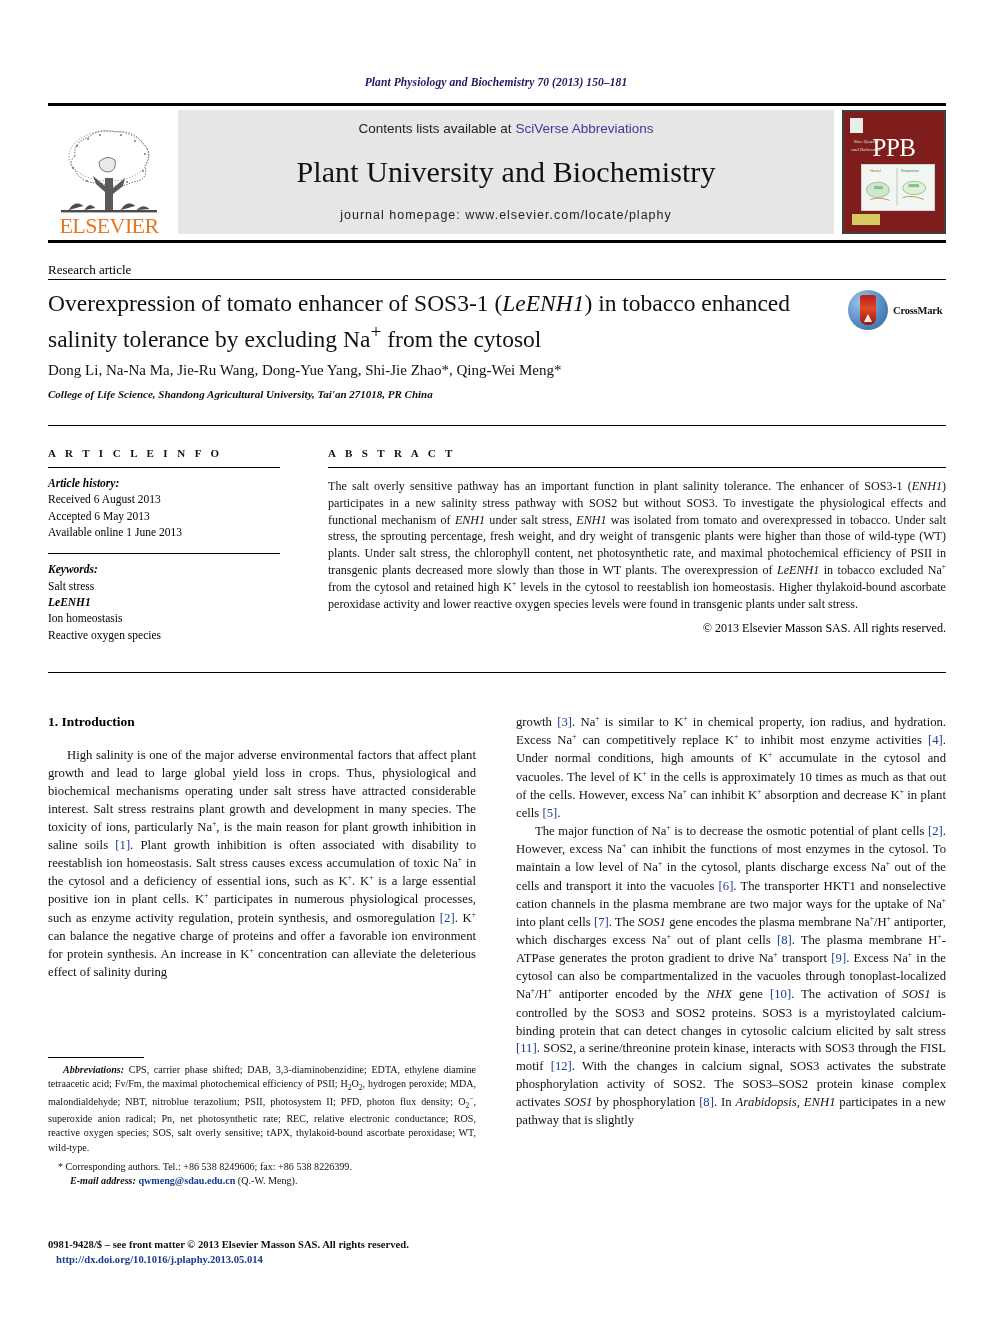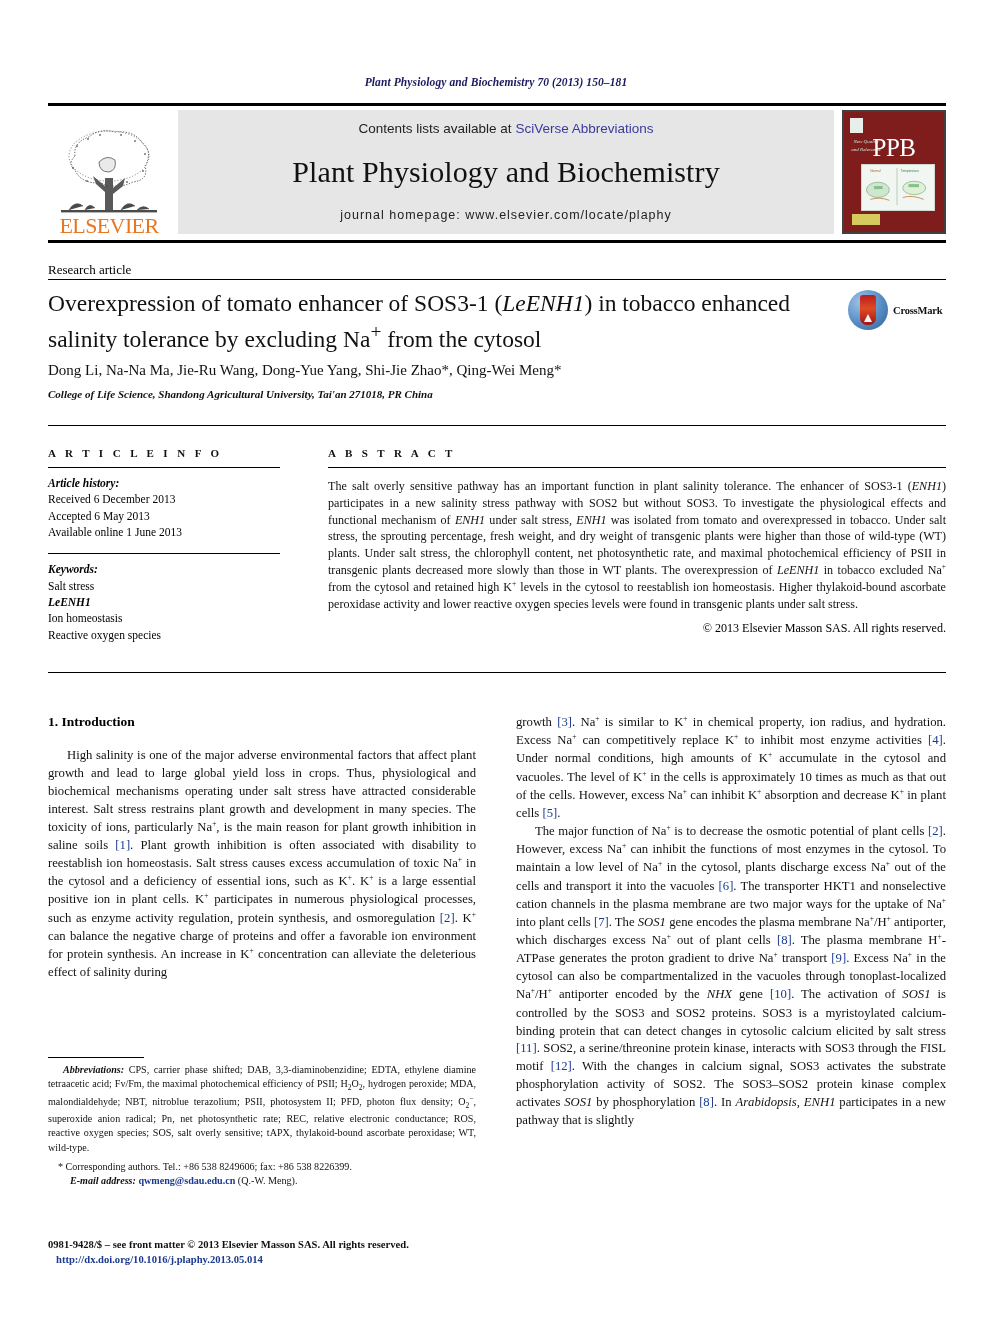--- a/index.html
+++ b/index.html
@@ -423,21 +423,21 @@
                 <circle cx="18" cy="42" r="1"></circle>
               </g>
             </g>
           </svg>
         </div>
         <div class="elsevier-word">ELSEVIER</div>
       </div>
 
       <div class="contents-box">
         <div class="contents-line"><span>Contents lists available at </span><span class="sd-link">SciVerse Abbreviations</span></div>
-        <div class="journal-name">Plant Physiology and Biochemistry</div>
+        <div class="journal-name">Plant University and Biochemistry</div>
         <div class="homepage-line">journal homepage: www.elsevier.com/locate/plaphy</div>
       </div>
 
       <div class="cover-thumb">
         <div class="cover-elsevier-mark"></div>
         <div class="cover-smalltext">New Quality and Relevance</div>
         <div class="cover-ppb">PPB</div>
         <div class="cover-figure">
           <svg viewBox="0 0 72 45" width="70" height="43" aria-hidden="true">
             <line x1="36" y1="3" x2="36" y2="42" stroke="#9ab89a" stroke-width="0.7"></line>
@@ -474,21 +474,21 @@
   <div class="authors">Dong Li, Na-Na Ma, Jie-Ru Wang, Dong-Yue Yang, Shi-Jie Zhao*, Qing-Wei Meng*</div>
   <div class="affiliation">College of Life Science, Shandong Agricultural University, Tai'an 271018, PR China</div>
 
   <div class="rule-info-top"></div>
 
   <div class="info-col">
     <div class="section-caps">A R T I C L E  I N F O</div>
     <div class="rule-under-caps"></div>
     <div class="info-history">
       <div class="lbl">Article history:</div>
-      <div>Received 6 December 2013</div>
+      <div>Received 6 August 2013</div>
       <div>Accepted 6 May 2013</div>
       <div>Available online 1 June 2013</div>
     </div>
     <div class="rule-mid-info"></div>
     <div class="info-keywords">
       <div class="lbl">Keywords:</div>
       <div>Salt stress</div>
       <div class="kw-ital">LeENH1</div>
       <div>Ion homeostasis</div>
       <div>Reactive oxygen species</div>

